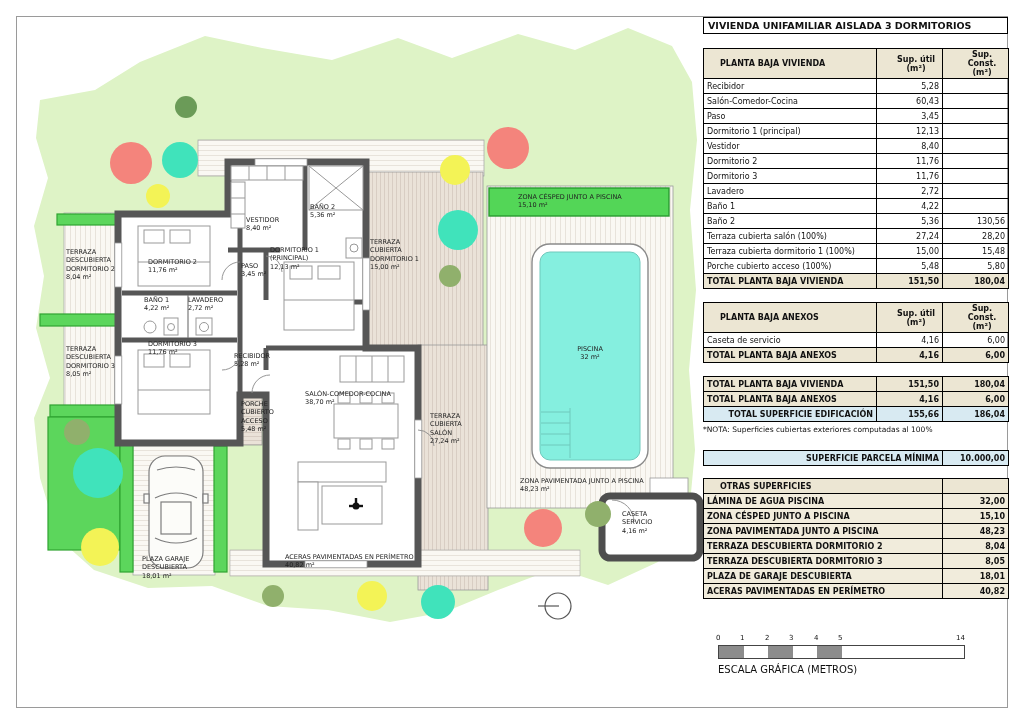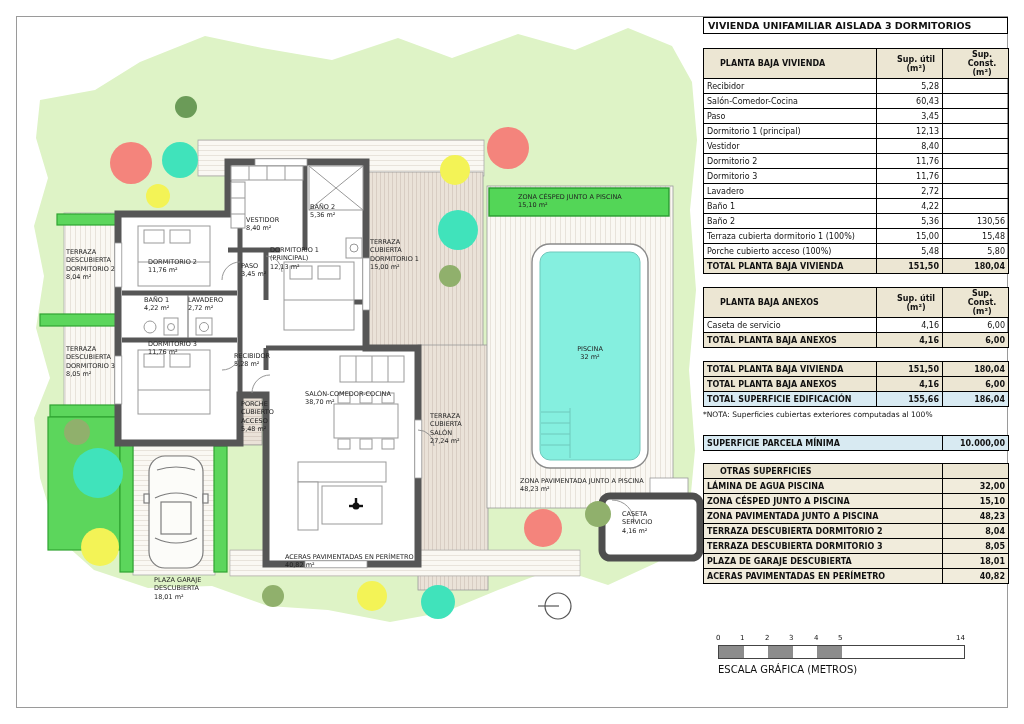--- a/index.html
+++ b/index.html
@@ -10,21 +10,21 @@
   .lbl{position:absolute;font-size:6.5px;line-height:1.3;color:#222;white-space:pre-line;}
   .ctr{text-align:center;}
   .panel{position:absolute;left:703px;top:17px;width:305px;}
   .titlebox{border:1px solid #000;font-size:9.5px;font-weight:bold;padding:2px 4px;background:#fff;}
   table.t{border-collapse:collapse;table-layout:fixed;width:305px;font-size:8px;margin:0;}
   table.t td{border:1px solid #000;padding:1px 3px;height:12px;overflow:hidden;vertical-align:middle;}
   td.num{text-align:right;}
   tr.hdr td{background:#ece6d3;font-weight:bold;padding-left:16px;}
   td.colhead{text-align:center;white-space:pre-line;font-weight:bold;background:#ece6d3;}
   tr.total td{background:#ece6d3;font-weight:bold;}
-  tr.blue td{background:#d8eaf2;font-weight:bold;}
+  tr.blue td{background:#d8eaf2;font-weight:bold;text-align:right;}
   tr.obold td{background:#f1ecdc;font-weight:bold;}
   .nota{font-size:7.5px;margin-top:3px;color:#111;}
   .gap14{height:14px;}.gap13{height:13px;}.gap16{height:16px;}.gap12{height:12px;}
   .sbar{position:absolute;left:718px;top:634px;width:260px;font-size:7px;}
   .sbar .tick{position:absolute;top:0;}
   .sbar .bar{position:absolute;top:11px;left:0;width:245px;height:12px;border:1px solid #444;display:flex;}
   .sbar .seg{height:100%;}
   .sbar .dark{background:#8c8c8c;}
   .sbar .lite{background:#fff;}
   .sbar .cap{position:absolute;top:30px;left:0;font-size:10px;}
@@ -261,21 +261,21 @@
 DORMITORIO 1
 15,00 m²</div>
 <div class="lbl ctr" style="left:550px;top:345px;width:80px;">PISCINA
 32 m²</div>
 <div class="lbl" style="left:518px;top:193px;">ZONA CÉSPED JUNTO A PISCINA
 15,10 m²</div>
 <div class="lbl" style="left:520px;top:477px;">ZONA PAVIMENTADA JUNTO A PISCINA
 48,23 m²</div>
 <div class="lbl" style="left:285px;top:553px;">ACERAS PAVIMENTADAS EN PERÍMETRO
 40,82 m²</div>
-<div class="lbl" style="left:142px;top:576px;margin-left:12px;">PLAZA GARAJE
+<div class="lbl" style="left:142px;top:555px;">PLAZA GARAJE
 DESCUBIERTA
 18,01 m²</div>
 <div class="lbl" style="left:622px;top:510px;">CASETA
 SERVICIO
 4,16 m²</div>
 
 <div class="panel">
   <div class="titlebox">VIVIENDA UNIFAMILIAR AISLADA 3 DORMITORIOS</div>
   <div class="gap14"></div>
 
@@ -335,20 +335,25 @@
           </tr>
     <tr>
             <td>Baño 1</td>
             <td class="num">4,22</td>
             <td class="num"></td>
           </tr>
     <tr>
             <td>Baño 2</td>
             <td class="num">5,36</td>
             <td class="num">130,56</td>
+          </tr>
+    <tr>
+            <td>Terraza cubierta salón (100%)</td>
+            <td class="num">27,24</td>
+            <td class="num">28,20</td>
           </tr>
     <tr>
             <td>Terraza cubierta dormitorio 1 (100%)</td>
             <td class="num">15,00</td>
             <td class="num">15,48</td>
           </tr>
     <tr>
             <td>Porche cubierto acceso (100%)</td>
             <td class="num">5,48</td>
             <td class="num">5,80</td>

